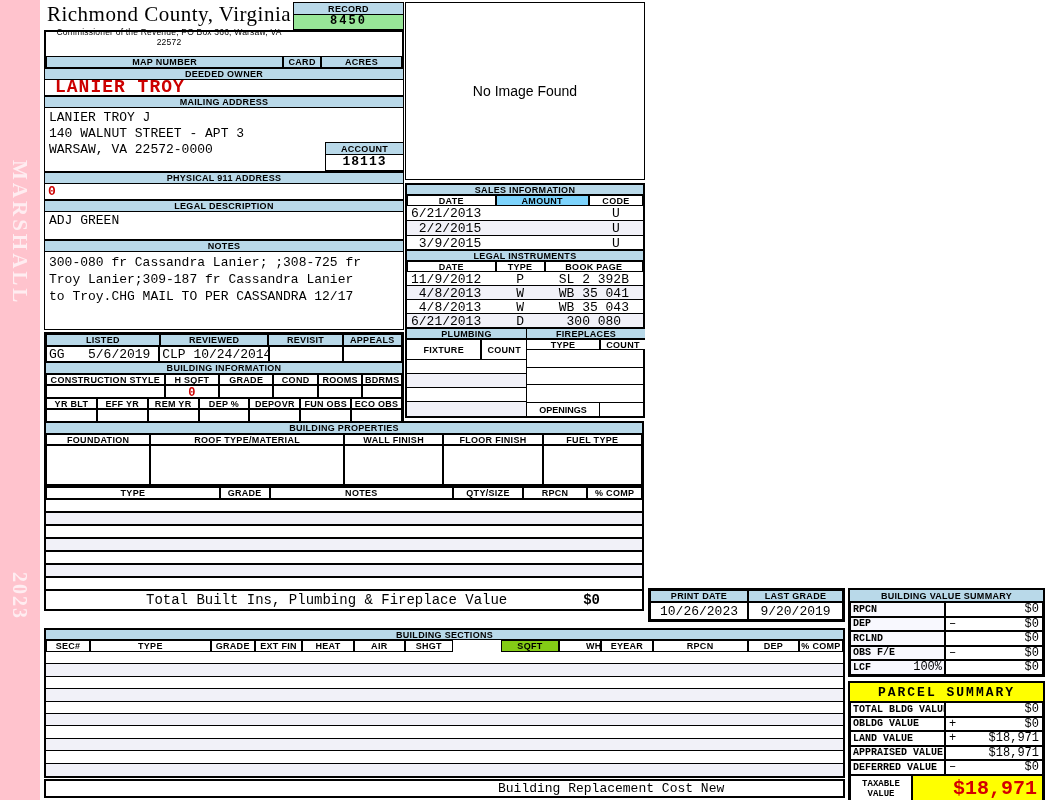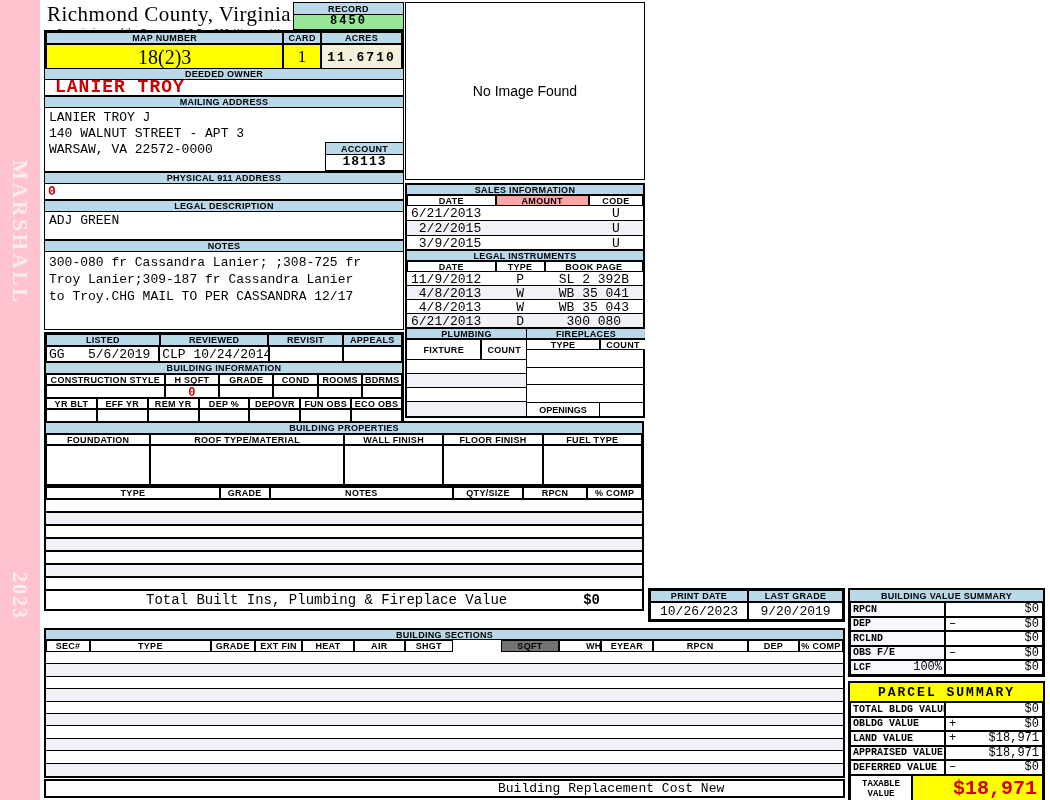--- a/index.html
+++ b/index.html
@@ -57,21 +57,21 @@
     <div class="county-title">Richmond County, Virginia</div>
     <div class="commissioner">Commissioner of the Revenue, PO Box 366, Warsaw, VA 22572</div>
   </div>
 
   <div class="abs" style="left:293px; top:2px; width:111px;">
     <div class="hdr" style="height:13px;">RECORD</div>
     <div class="cell val-green mono" style="height:15px; border-top:none; text-align:center; font-weight:bold; font-size:12px; letter-spacing:2px; line-height:13px;">8450</div>
   </div>
 
   <div class="abs box2" style="left:44px; top:30px; width:360px;">
-    <div class="row" style="height:12px;">
+    <div class="row" style="height:12px;margin-top:24px;">
       <div class="hdr-cell" style="width:240px;">MAP NUMBER</div>
       <div class="hdr-cell" style="width:38px;">CARD</div>
       <div class="hdr-cell" style="width:82px;">ACRES</div>
     </div>
     <div class="row" style="height:26px;">
       <div class="cell val-yellow" style="width:240px; display:flex; align-items:center; justify-content:center; font:400 20px 'Liberation Serif',serif;">18(2)3</div>
       <div class="cell val-yellow" style="width:38px; display:flex; align-items:center; justify-content:center; font:400 17px 'Liberation Serif',serif;">1</div>
       <div class="cell val-cream mono" style="width:82px; display:flex; align-items:center; justify-content:center; font-weight:bold; font-size:13px; letter-spacing:2px;">11.6710</div>
     </div>
   </div>
@@ -209,21 +209,21 @@
   </div>
 
   <div class="abs cell" style="left:405px; top:2px; width:240px; height:178px; display:flex; align-items:center; justify-content:center;">
     <span style="font:400 14px 'Liberation Sans',sans-serif;">No Image Found</span>
   </div>
 
   <div class="abs box2" style="left:405px; top:183px; width:240px;">
     <div class="hdr" style="height:10px; border:none; border-bottom:1px solid #000;">SALES INFORMATION</div>
     <div class="row" style="height:11px;">
       <div class="hdr-cell" style="width:90px; background:#fff;">DATE</div>
-      <div class="hdr-cell" style="width:95px; background:#fca5a5;">AMOUNT</div>
+      <div class="hdr-cell" style="width:95px; background:#7dd3fc;">AMOUNT</div>
       <div class="hdr-cell" style="width:55px; background:#fff;">CODE</div>
     </div>
     <div class="row" style="height:15px; border-bottom:1px solid #000;">
       <div class="mono" style="width:90px; font-size:13px; padding-left:4px;">6/21/2013</div>
       <div class="mono" style="width:95px; font-size:13px;"></div>
       <div class="mono" style="width:55px; font-size:13px; text-align:center;">U</div>
     </div>
     <div class="row alt" style="height:15px; border-bottom:1px solid #000;">
       <div class="mono" style="width:90px; font-size:13px; padding-left:4px;"> 2/2/2015</div>
       <div class="mono" style="width:95px; font-size:13px;"></div>
@@ -357,21 +357,21 @@
   <div class="abs box2" style="left:44px; top:628px; width:801px;">
     <div class="hdr" style="height:10px; border:none; border-bottom:1px solid #000;">BUILDING SECTIONS</div>
     <div class="row" style="height:12px;">
       <div class="hdr-cell" style="width:6%; background:#fff;">SEC#</div>
       <div class="hdr-cell" style="width:16.5%; background:#fff;">TYPE</div>
       <div class="hdr-cell" style="width:6%; background:#fff;">GRADE</div>
       <div class="hdr-cell" style="width:6.5%; background:#fff;">EXT FIN</div>
       <div class="hdr-cell" style="width:7%; background:#fff;">HEAT</div>
       <div class="hdr-cell" style="width:7%; background:#fff;">AIR</div>
       <div class="hdr-cell" style="width:6.5%; background:#fff;">SHGT</div>
-      <div class="hdr-cell" style="width:8%; background:#737373;margin-left:48px;">SQFT</div>
+      <div class="hdr-cell" style="width:8%; background:#84cc16;margin-left:48px;">SQFT</div>
       <div class="hdr-cell" style="width:3.5%; background:#fff;padding-left:40px;">WHGT</div>
       <div class="hdr-cell" style="width:7%; background:#fff;">EYEAR</div>
       <div class="hdr-cell" style="width:13%; background:#fff;">RPCN</div>
       <div class="hdr-cell" style="width:7%; background:#fff;">DEP</div>
       <div class="hdr-cell" style="width:6%; background:#fff;">% COMP</div>
     </div>
     <div style="height:12.4px; border-bottom:1px solid #000;"></div>
     <div style="height:12.4px; border-bottom:1px solid #000;" class="alt"></div>
     <div style="height:12.4px; border-bottom:1px solid #000;"></div>
     <div style="height:12.4px; border-bottom:1px solid #000;" class="alt"></div>

